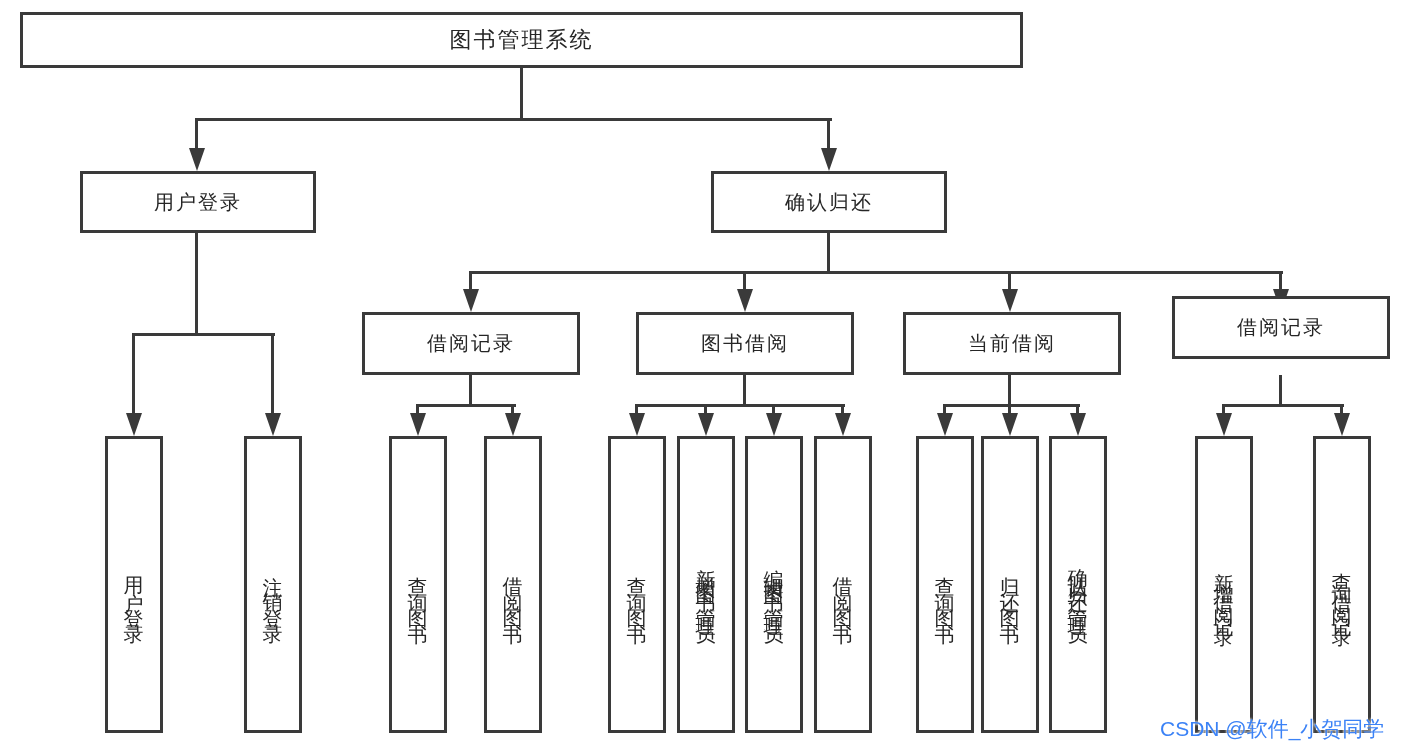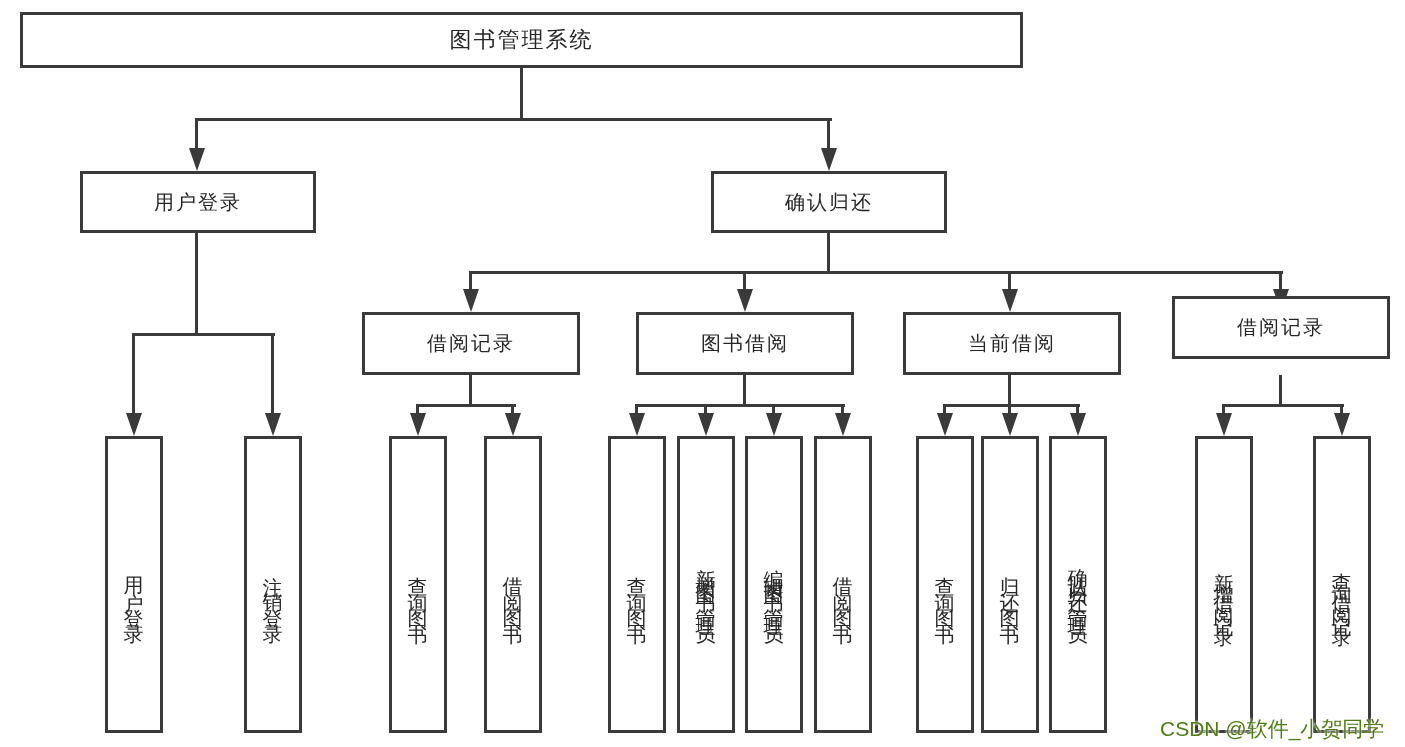--- a/index.html
+++ b/index.html
@@ -67,21 +67,21 @@
     border-left: 8px solid transparent;
     border-right: 8px solid transparent;
     border-top: 23px solid #3a3a3a;
   }
 
   .watermark {
     position: absolute;
     left: 1160px;
     top: 715px;
     font-size: 21px;
-    color: #4d7c0f;
+    color: #3b82f6;
     white-space: nowrap;
     text-shadow: 1px 1px 2px rgba(255,255,255,0.9), -1px -1px 2px rgba(255,255,255,0.9);
     z-index: 5;
   }
 </style>
 </head>
 <body>
 
 <div class="canvas">
 

